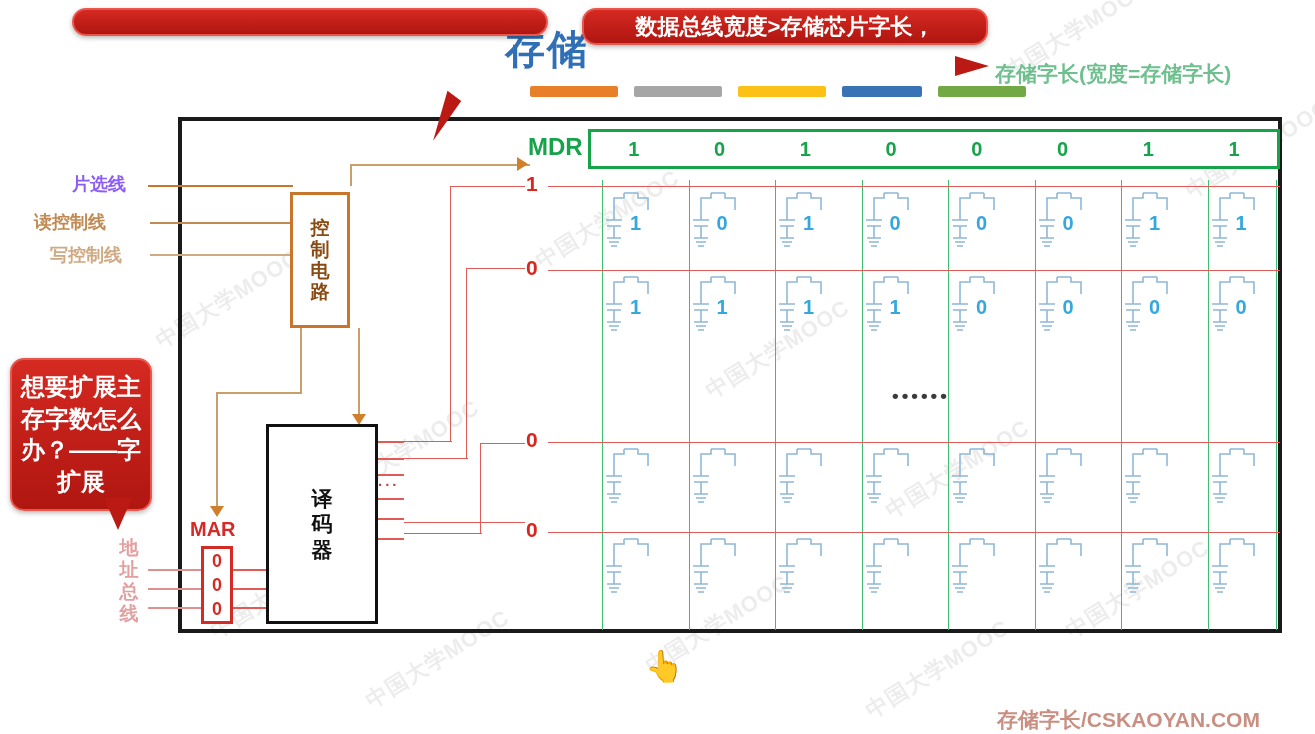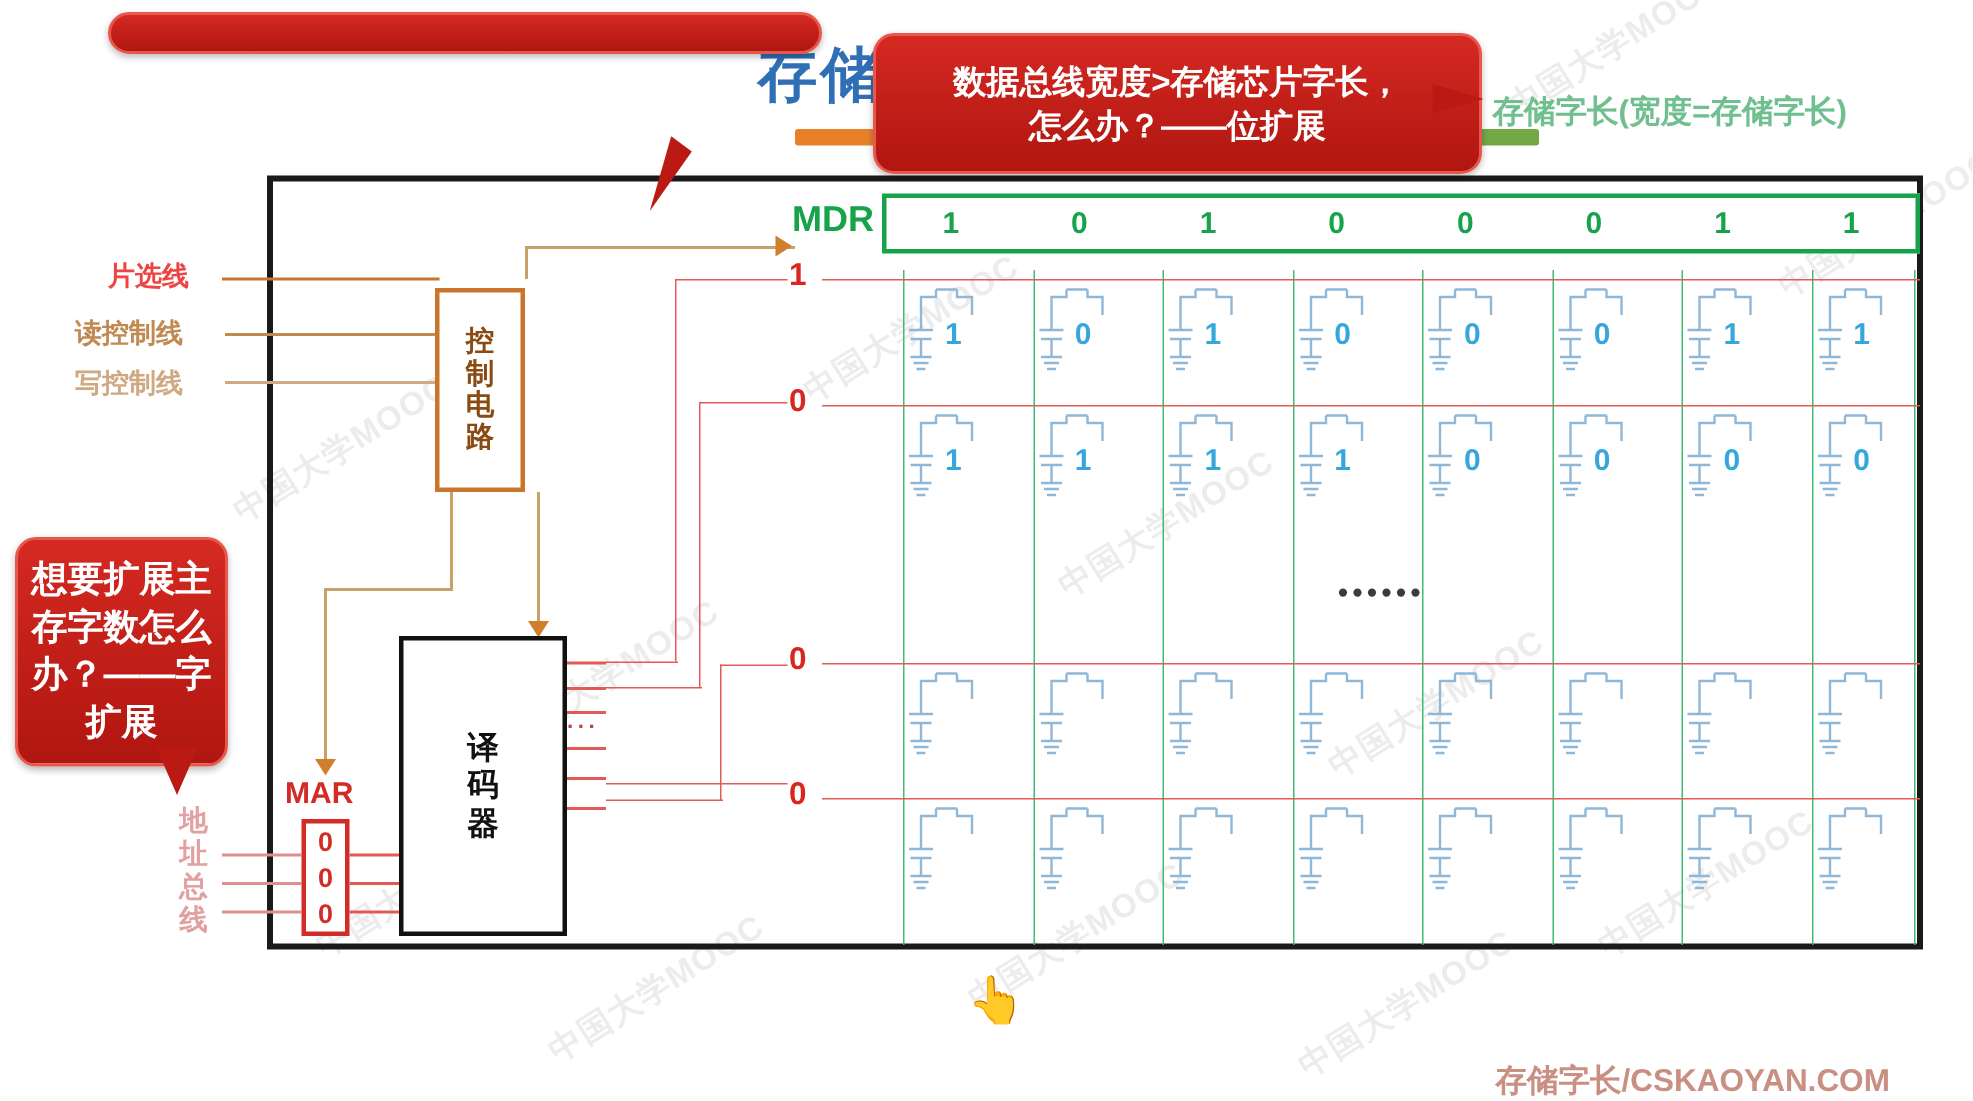--- a/index.html
+++ b/index.html
@@ -117,24 +117,24 @@
       <div class="bar" style="width: 88px; background: rgb(166, 166, 166);"></div>
       <div class="bar" style="width: 88px; background: rgb(251, 193, 23);"></div>
       <div class="bar" style="width: 80px; background: rgb(58, 114, 182);"></div>
       <div class="bar" style="width: 88px; background: rgb(114, 169, 69);"></div>
     </div>
 
   <div class="busline">存储字长(宽度=存储字长)</div>
 
   <div class="chip"></div>
 
-  <div class="lbl-brown" style="left:72px;top:172px;color:#ef4444;">片选线</div>
+  <div class="lbl-brown" style="left:72px;top:172px;color:#8b5cf6;">片选线</div>
   <div class="hline" style="left:148px;top:185px;width:145px;border-color:#c8762c;"></div>
 
-  <div class="lbl-brown" style="left:50px;top:210px;">读控制线</div>
+  <div class="lbl-brown" style="left:34px;top:210px;">读控制线</div>
   <div class="hline" style="left:150px;top:222px;width:143px;border-color:#c08a52;"></div>
 
   <div class="lbl-brown" style="left:50px;top:243px;color:#cfa982;">写控制线</div>
   <div class="hline" style="left:150px;top:254px;width:143px;border-color:#cfa982;"></div>
 
   <div class="ctrlbox">
     <span>控</span>
     <span>制</span>
     <span>电</span>
     <span>路</span>
@@ -380,23 +380,22 @@
         <path d="M10 22 L10 32 M2 32 L18 32 M3 38 L17 38 M10 38 L10 50 M3 50 L17 50 M5 54 L15 54 M7 58 L13 58" stroke="#8fb8d8" stroke-width="1.6" fill="none"></path>
       </svg>
     </div>
 
   <div class="dots" style="left:892px;top:385px;">••••••</div>
 
   <div class="callout" id="callout-0" style="left:72px;top:8px;width:452px;padding:12px 10px;font-size:22px;">
     </div>
   <div class="tail" style="left:440px;top:92px;border-left:16px solid #bb1a14;border-bottom:46px solid transparent;border-top:6px solid transparent;transform:rotate(16deg);"></div>
 
-  <div class="callout" id="callout-1" style="left:582px;top:22px;width:382px;padding:16px 10px;font-size:22px;">
+  <div class="callout" id="callout-1" style="left:582px;top:8px;width:382px;padding:2px 10px;font-size:22px;">
       <span class="ln">数据总线宽度&gt;存储芯片字长，</span>
-      <span class="ln">怎么办？——位扩展</span>
     </div>
   <div class="tail" style="left:955px;top:56px;border-top:10px solid transparent;border-bottom:10px solid transparent;border-left:34px solid #bb1a14;"></div>
 
   <div class="callout" id="callout-2" style="left:10px;top:358px;width:124px;padding:11px 7px;font-size:24px;">
       <span class="ln">想要扩展主</span>
       <span class="ln">存字数怎么</span>
       <span class="ln">办？——字</span>
       <span class="ln">扩展</span>
     </div>
   <div class="tail" style="left:104px;top:498px;border-left:14px solid transparent;border-right:14px solid transparent;border-top:32px solid #bb1a14;"></div>

